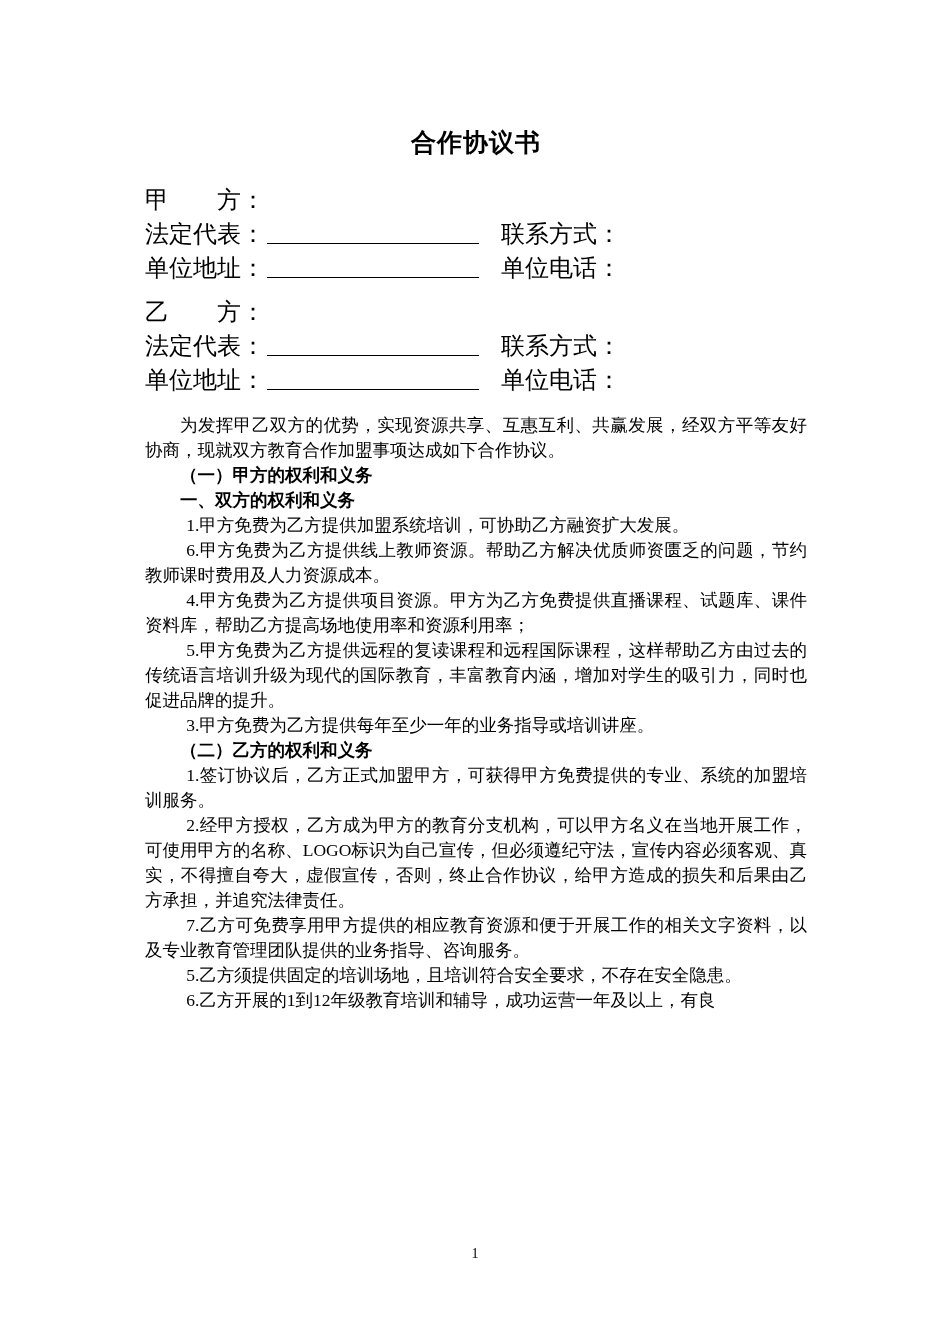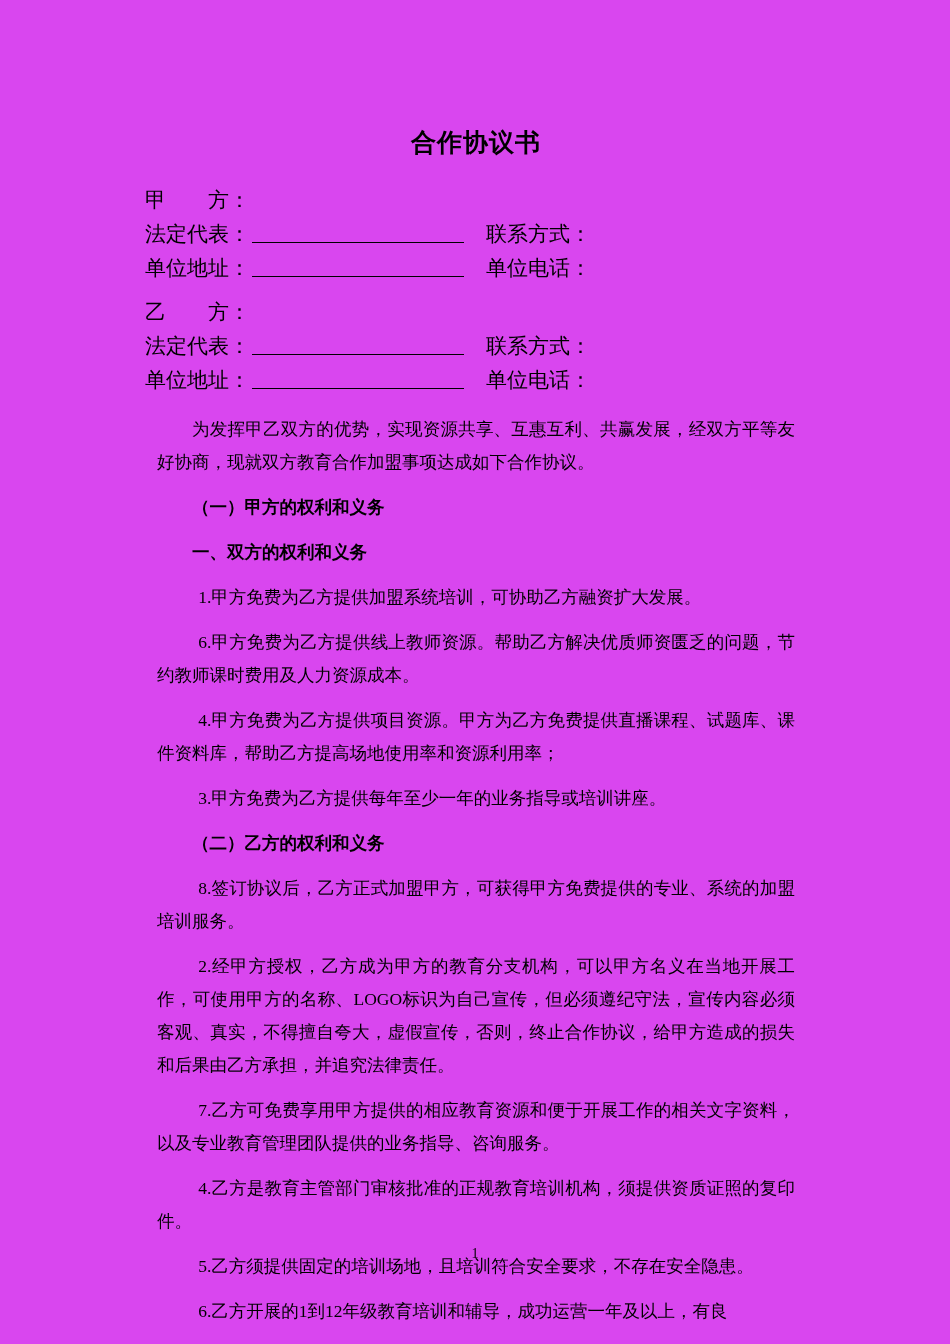--- a/index.html
+++ b/index.html
@@ -5,57 +5,57 @@
   html, body {
     margin: 0;
     padding: 0;
     background: #e8e8e8;
   }
   .page {
     position: relative;
     width: 950px;
     height: 1344px;
     margin: 0 auto;
-    background: #d946ef;
+    background: #ffffff;
     box-sizing: border-box;
     padding: 126px 143px 0 145px;
     font-family: "Liberation Serif", "DejaVu Serif", serif;
     color: #000000;
     overflow: hidden;
   }
   .doc-title {
     text-align: center;
     font-size: 25px;
     font-weight: bold;
     margin: 0 0 30px 0;
     letter-spacing: 1px;
   }
   .party-block {
     margin-bottom: 22px;
   }
   .form-row {
-    font-size: 21px;
+    font-size: 24px;
     line-height: 22px;
     margin: 0 0 12px 0;
     white-space: nowrap;
   }
   .blank-line {
     display: inline-block;
     width: 212px;
     height: 14px;
     border-bottom: 1.4px solid #000000;
     margin: 0 22px -2px 2px;
   }
   .body-text {
     margin-top: 18px;
   }
   p.para {
     font-size: 17.5px;
-    line-height: 33px;
-    margin: 12px;
+    line-height: 25px;
+    margin: 0;
     text-align: justify;
   }
   p.indent {
     text-indent: 2em;
   }
   p.heading {
     text-indent: 2em;
     font-weight: bold;
   }
   p.item {
@@ -101,25 +101,25 @@
     </div>
   </div>
 
   <div class="body-text">
     <p class="para indent">为发挥甲乙双方的优势，实现资源共享、互惠互利、共赢发展，经双方平等友好协商，现就双方教育合作加盟事项达成如下合作协议。</p>
     <p class="para heading">（一）甲方的权利和义务</p>
     <p class="para heading">一、双方的权利和义务</p>
     <p class="para item">1.甲方免费为乙方提供加盟系统培训，可协助乙方融资扩大发展。</p>
     <p class="para item">6.甲方免费为乙方提供线上教师资源。帮助乙方解决优质师资匮乏的问题，节约教师课时费用及人力资源成本。</p>
     <p class="para item">4.甲方免费为乙方提供项目资源。甲方为乙方免费提供直播课程、试题库、课件资料库，帮助乙方提高场地使用率和资源利用率；</p>
+    <p class="para item">5.甲方免费为乙方提供远程的复读课程和远程国际课程，这样帮助乙方由过去的传统语言培训升级为现代的国际教育，丰富教育内涵，增加对学生的吸引力，同时也促进品牌的提升。</p>
     <p class="para item">3.甲方免费为乙方提供每年至少一年的业务指导或培训讲座。</p>
     <p class="para heading">（二）乙方的权利和义务</p>
-    <p class="para item">8.签订协议后，乙方正式加盟甲方，可获得甲方免费提供的专业、系统的加盟培训服务。</p>
+    <p class="para item">1.签订协议后，乙方正式加盟甲方，可获得甲方免费提供的专业、系统的加盟培训服务。</p>
     <p class="para item">2.经甲方授权，乙方成为甲方的教育分支机构，可以甲方名义在当地开展工作，可使用甲方的名称、LOGO标识为自己宣传，但必须遵纪守法，宣传内容必须客观、真实，不得擅自夸大，虚假宣传，否则，终止合作协议，给甲方造成的损失和后果由乙方承担，并追究法律责任。</p>
     <p class="para item">7.乙方可免费享用甲方提供的相应教育资源和便于开展工作的相关文字资料，以及专业教育管理团队提供的业务指导、咨询服务。</p>
-    <p class="para item">4.乙方是教育主管部门审核批准的正规教育培训机构，须提供资质证照的复印件。</p>
     <p class="para item">5.乙方须提供固定的培训场地，且培训符合安全要求，不存在安全隐患。</p>
     <p class="para item">6.乙方开展的1到12年级教育培训和辅导，成功运营一年及以上，有良</p>
   </div>
 
   <div class="page-number">1</div>
 
 </div>
 
 </body></html>

